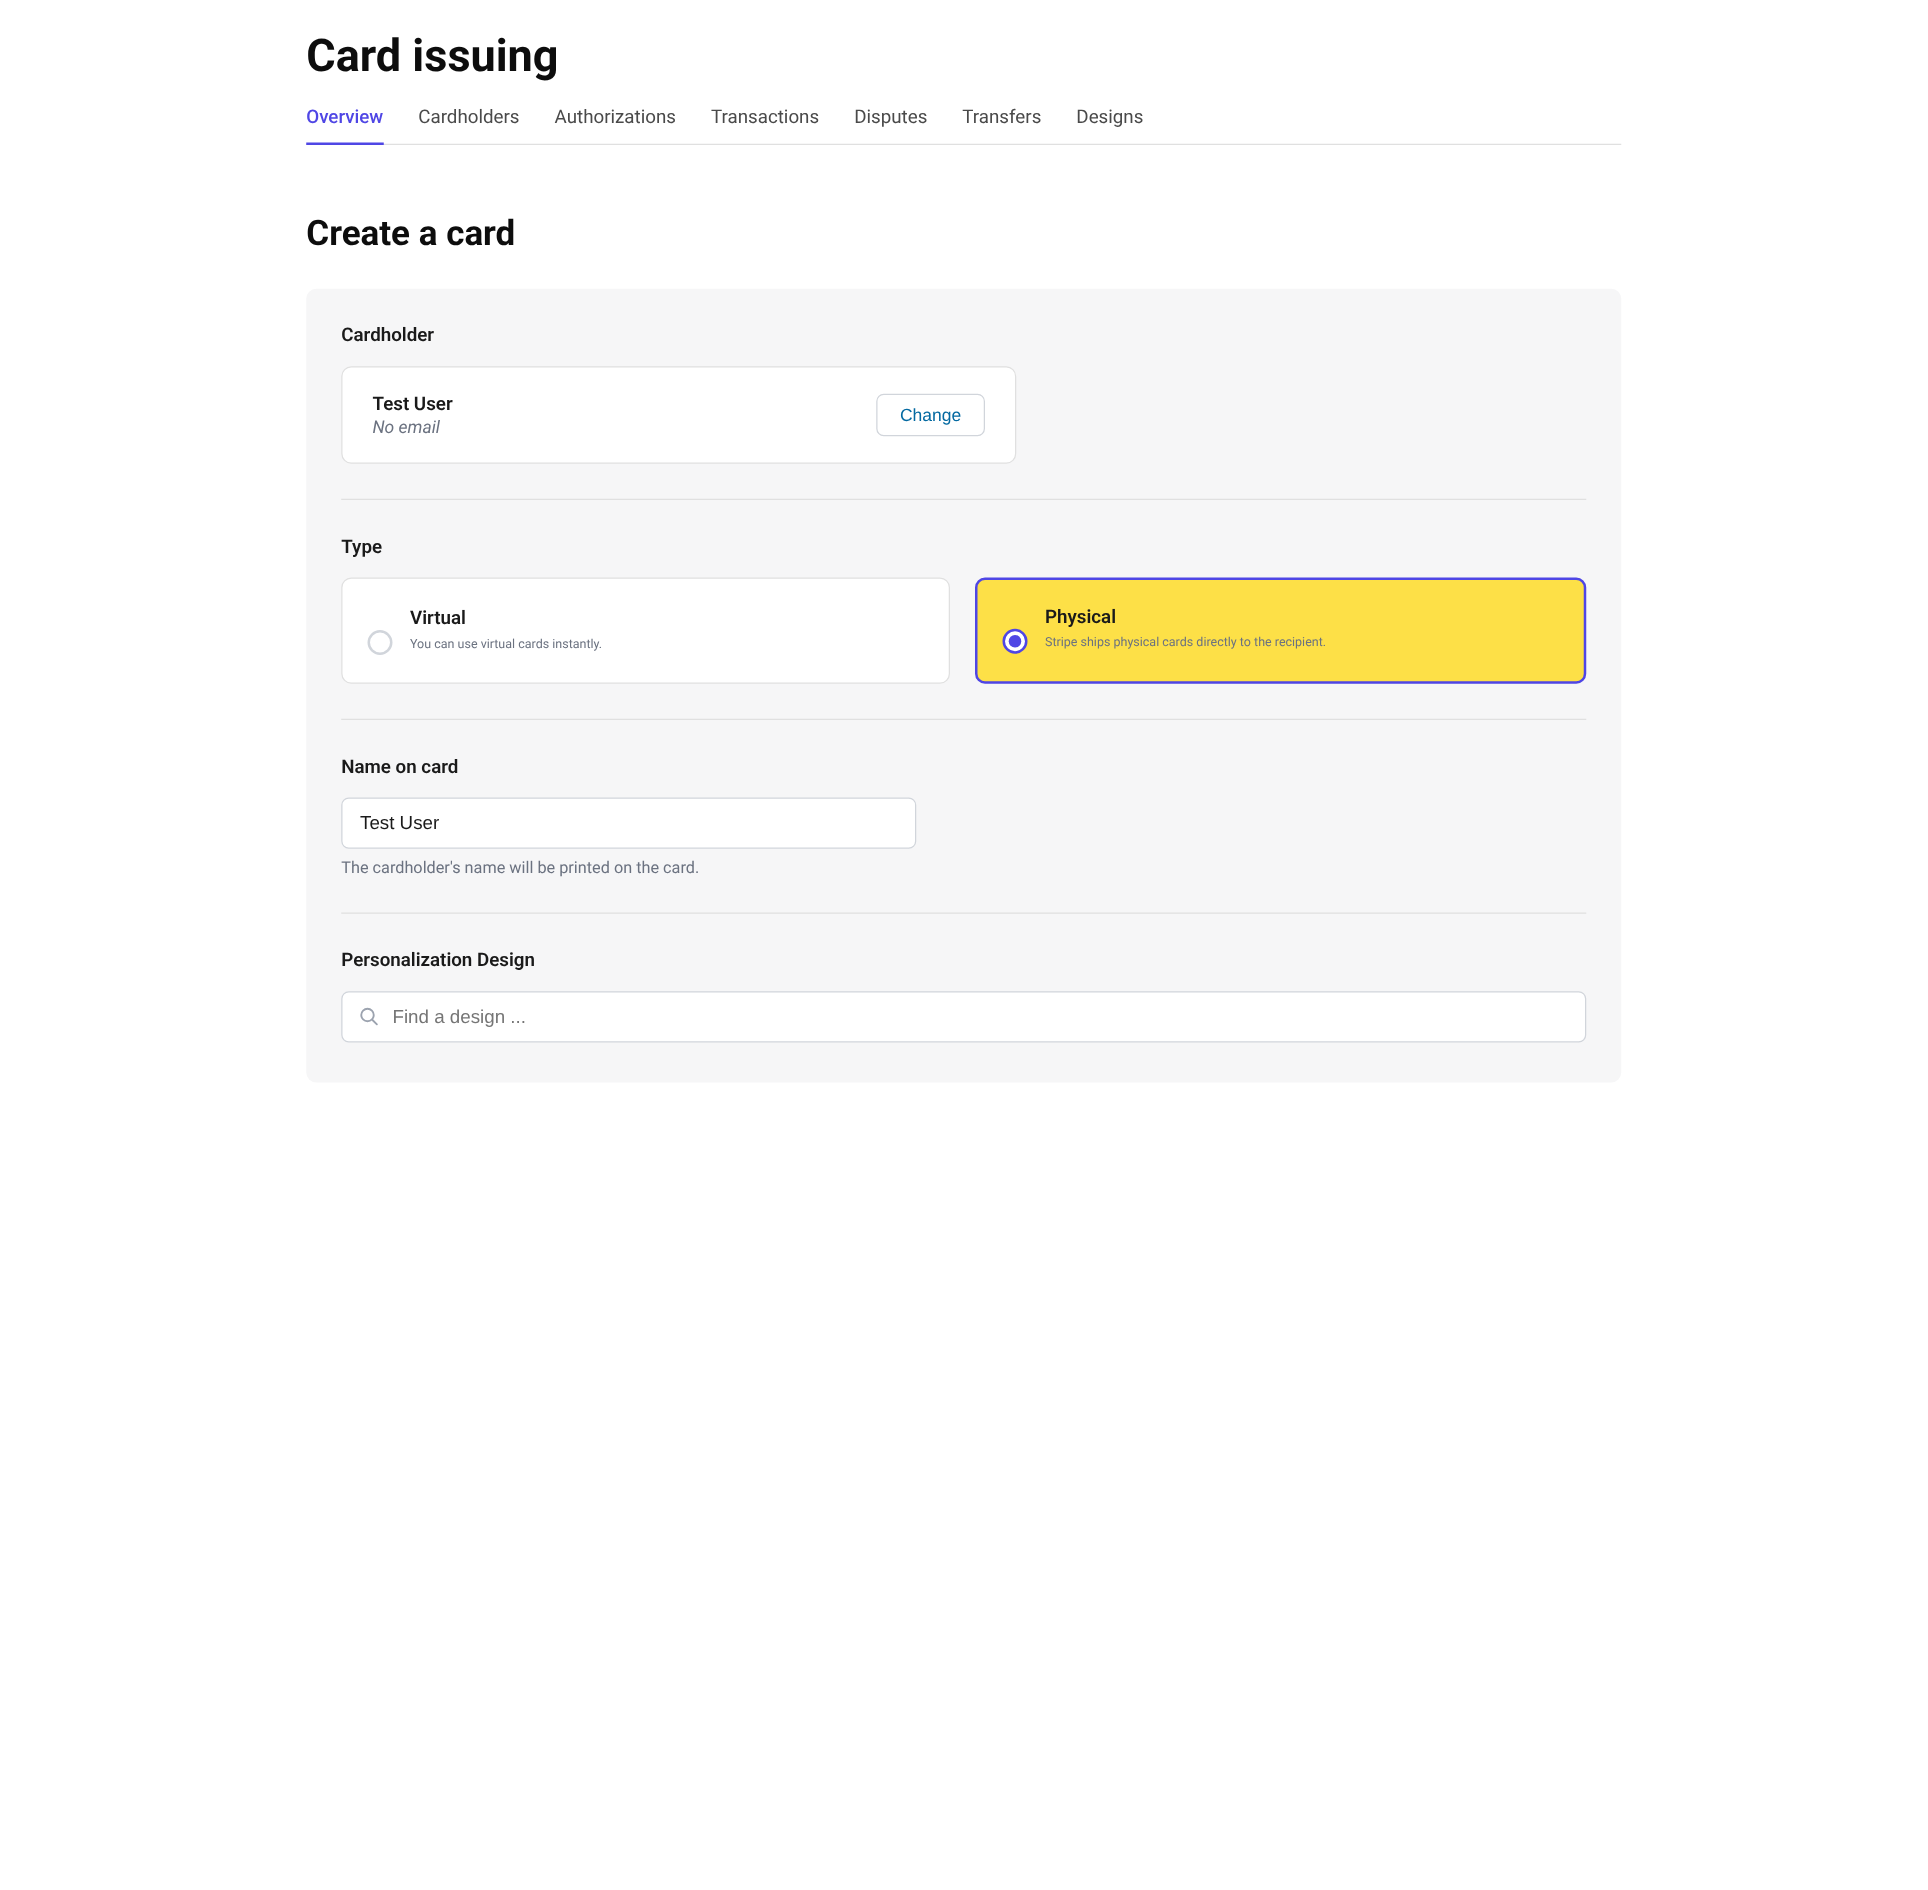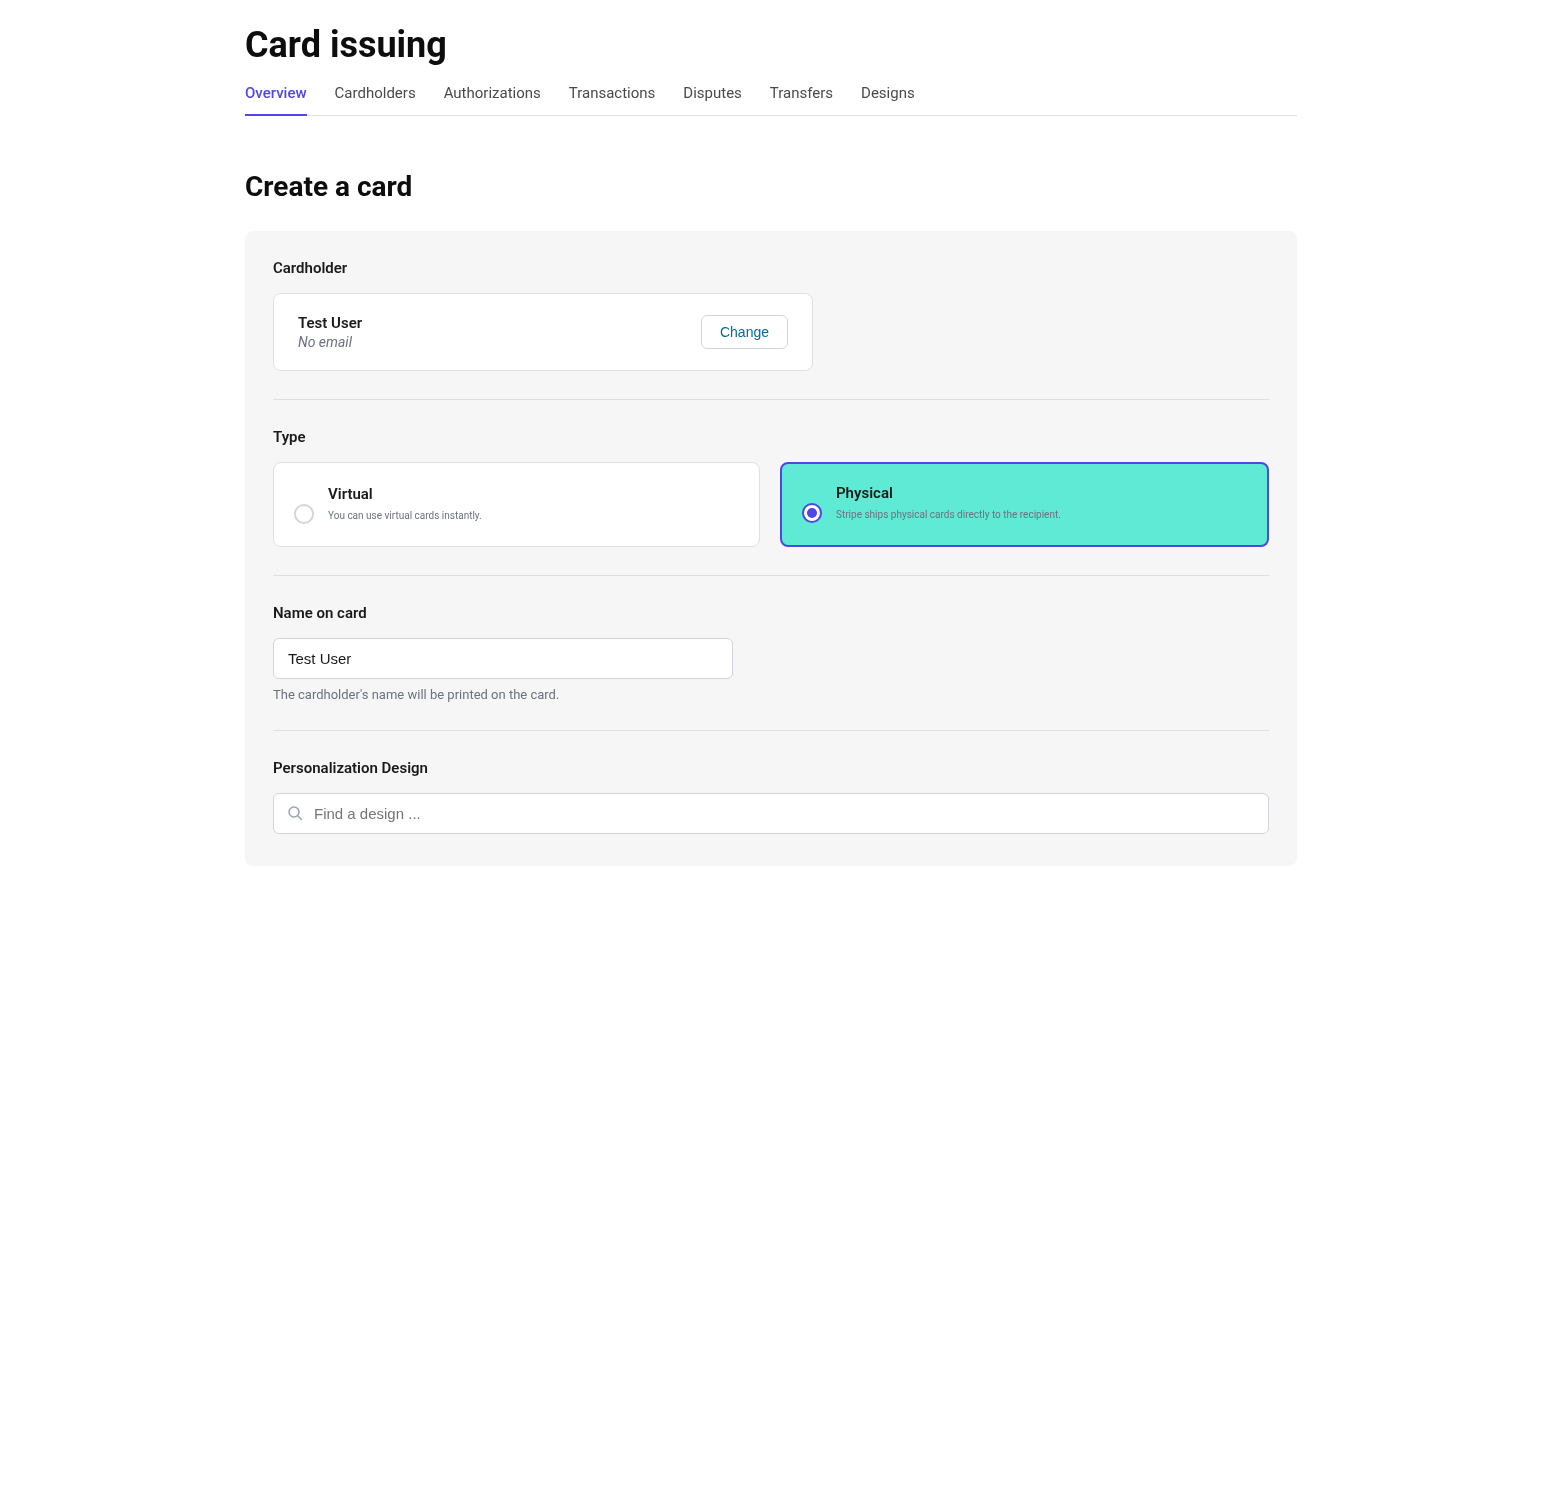--- a/index.html
+++ b/index.html
@@ -132,21 +132,21 @@
       padding: 20px 20px 22px 20px;
       background: #ffffff;
       cursor: pointer;
       display: flex;
       gap: 14px;
       align-items: flex-end;
     }
 
     .type-option.selected {
       border: 2px solid #4f46e5;
-      background: #5eead4;
+      background: #fde047;
     }
 
     .radio-outer {
       width: 20px;
       height: 20px;
       border-radius: 50%;
       border: 2px solid #d1d5db;
       display: flex;
       align-items: center;
       justify-content: center;

